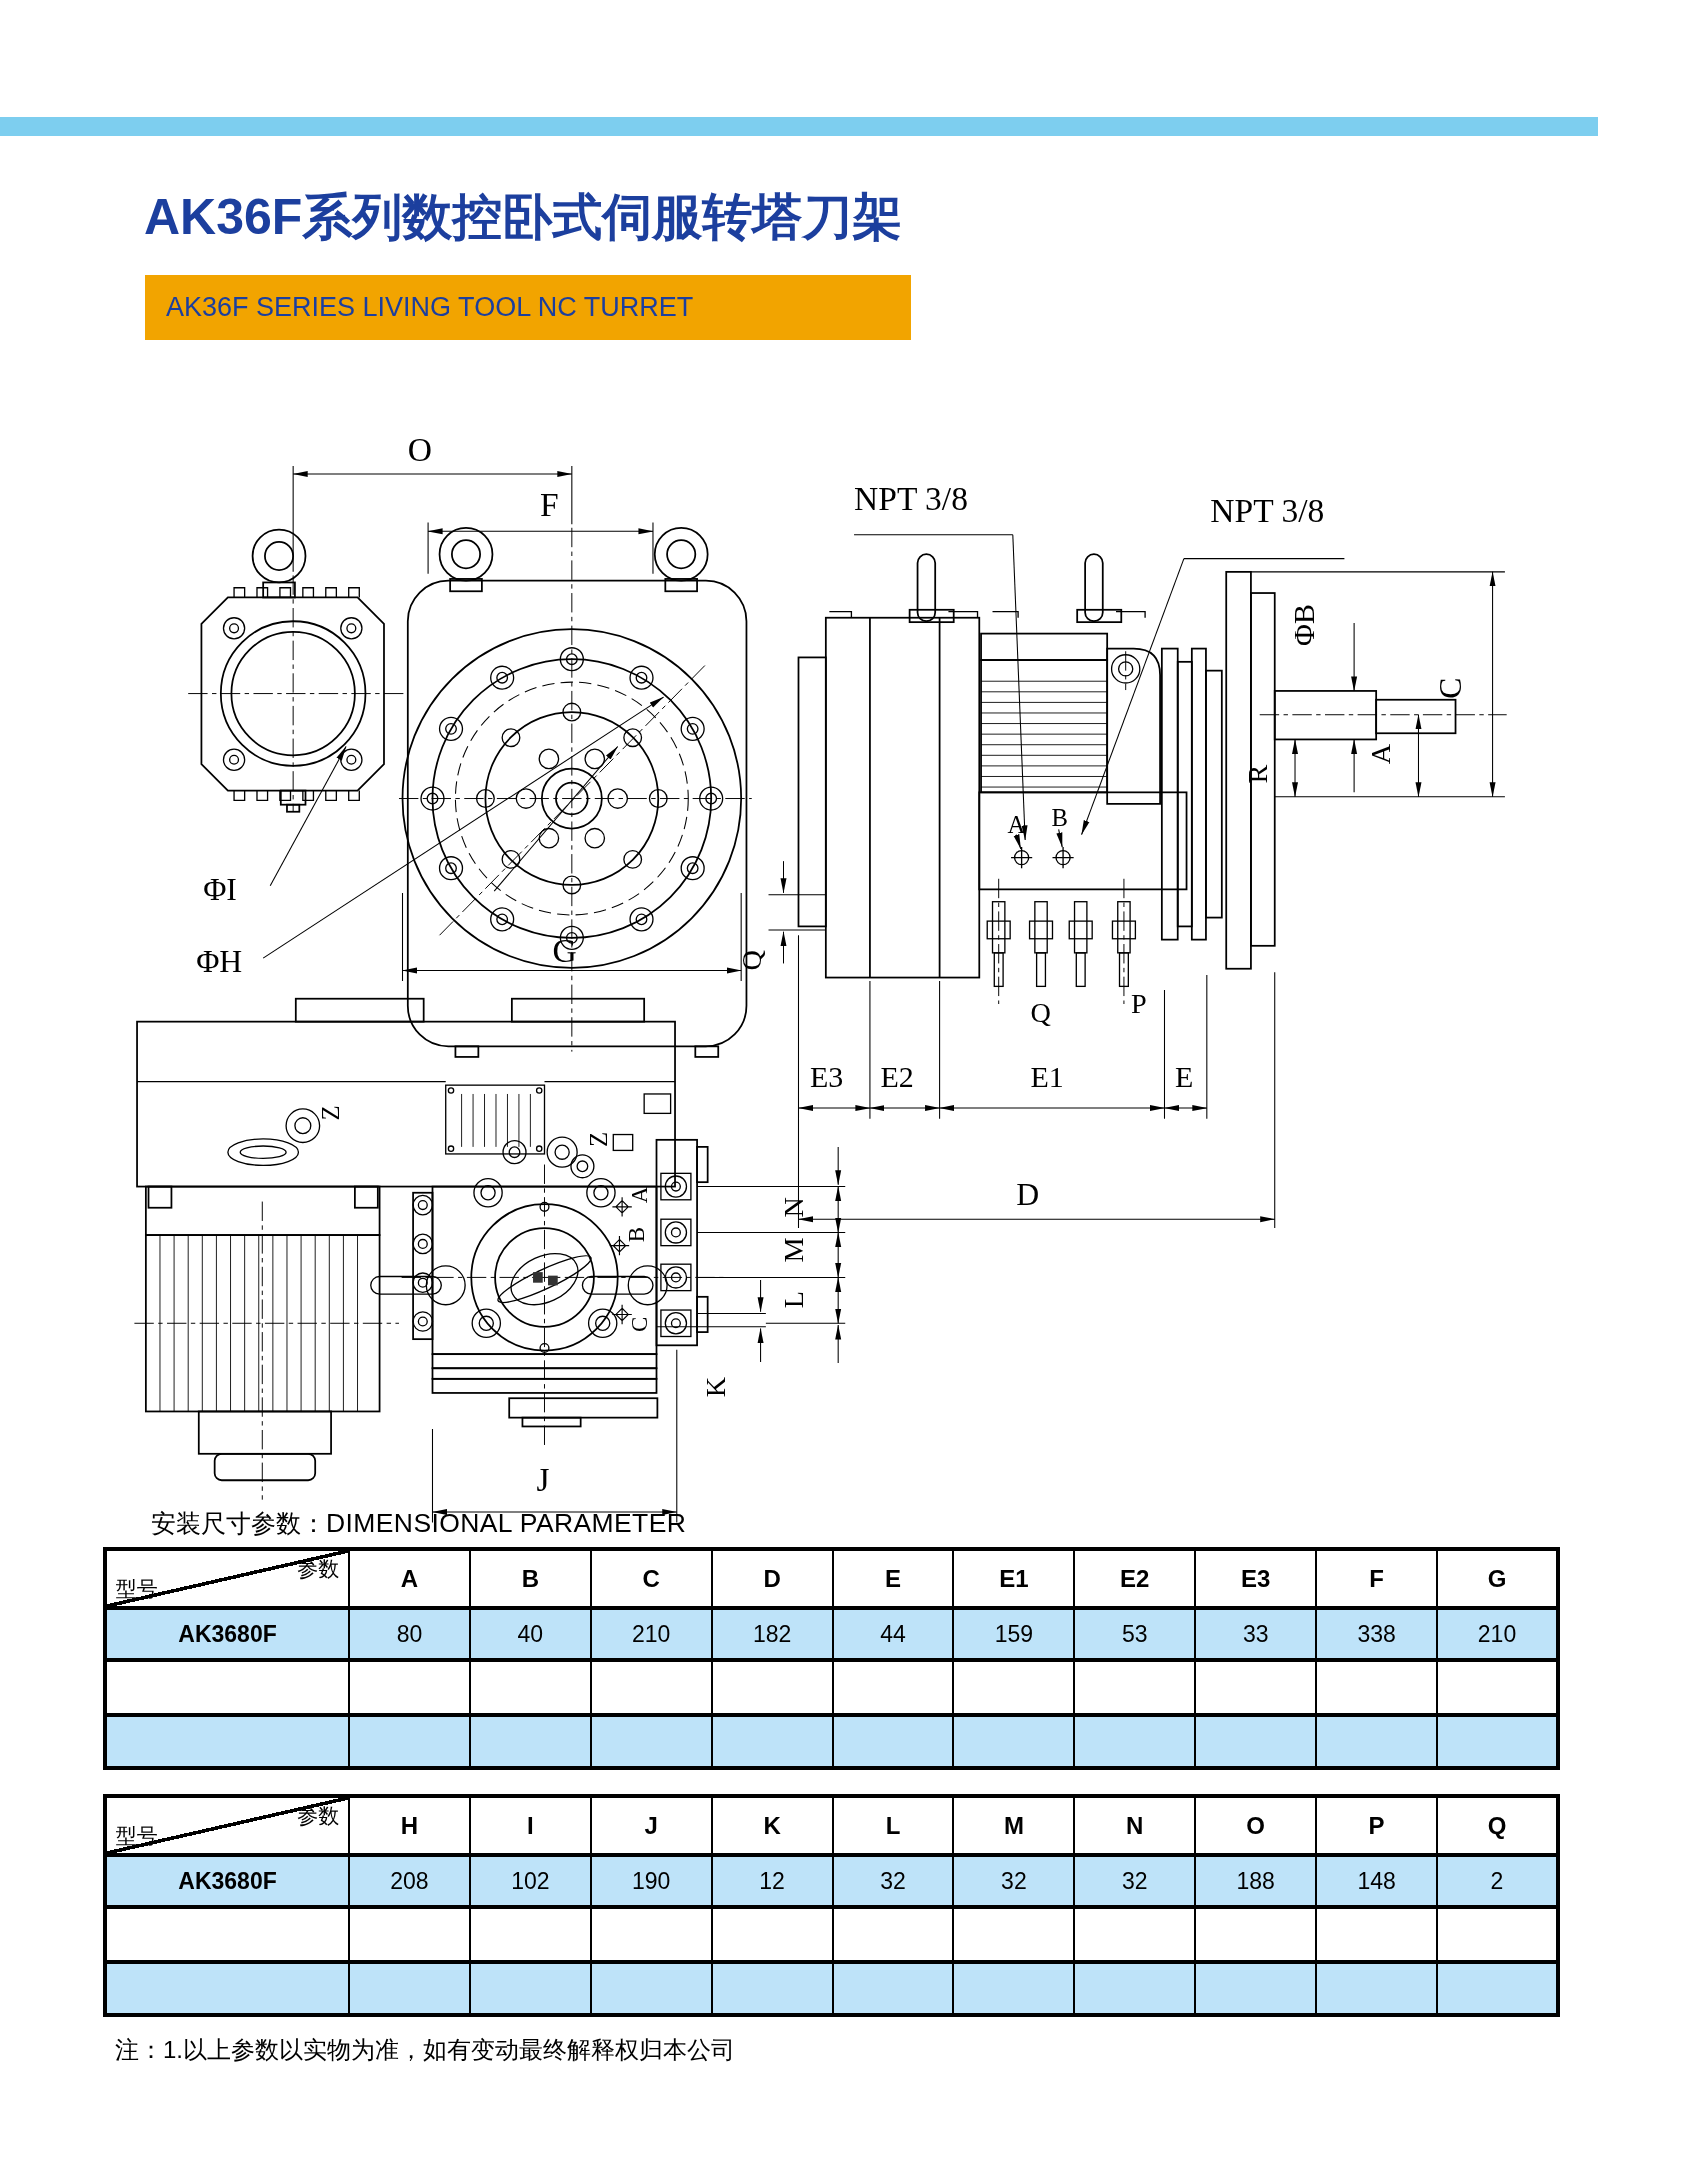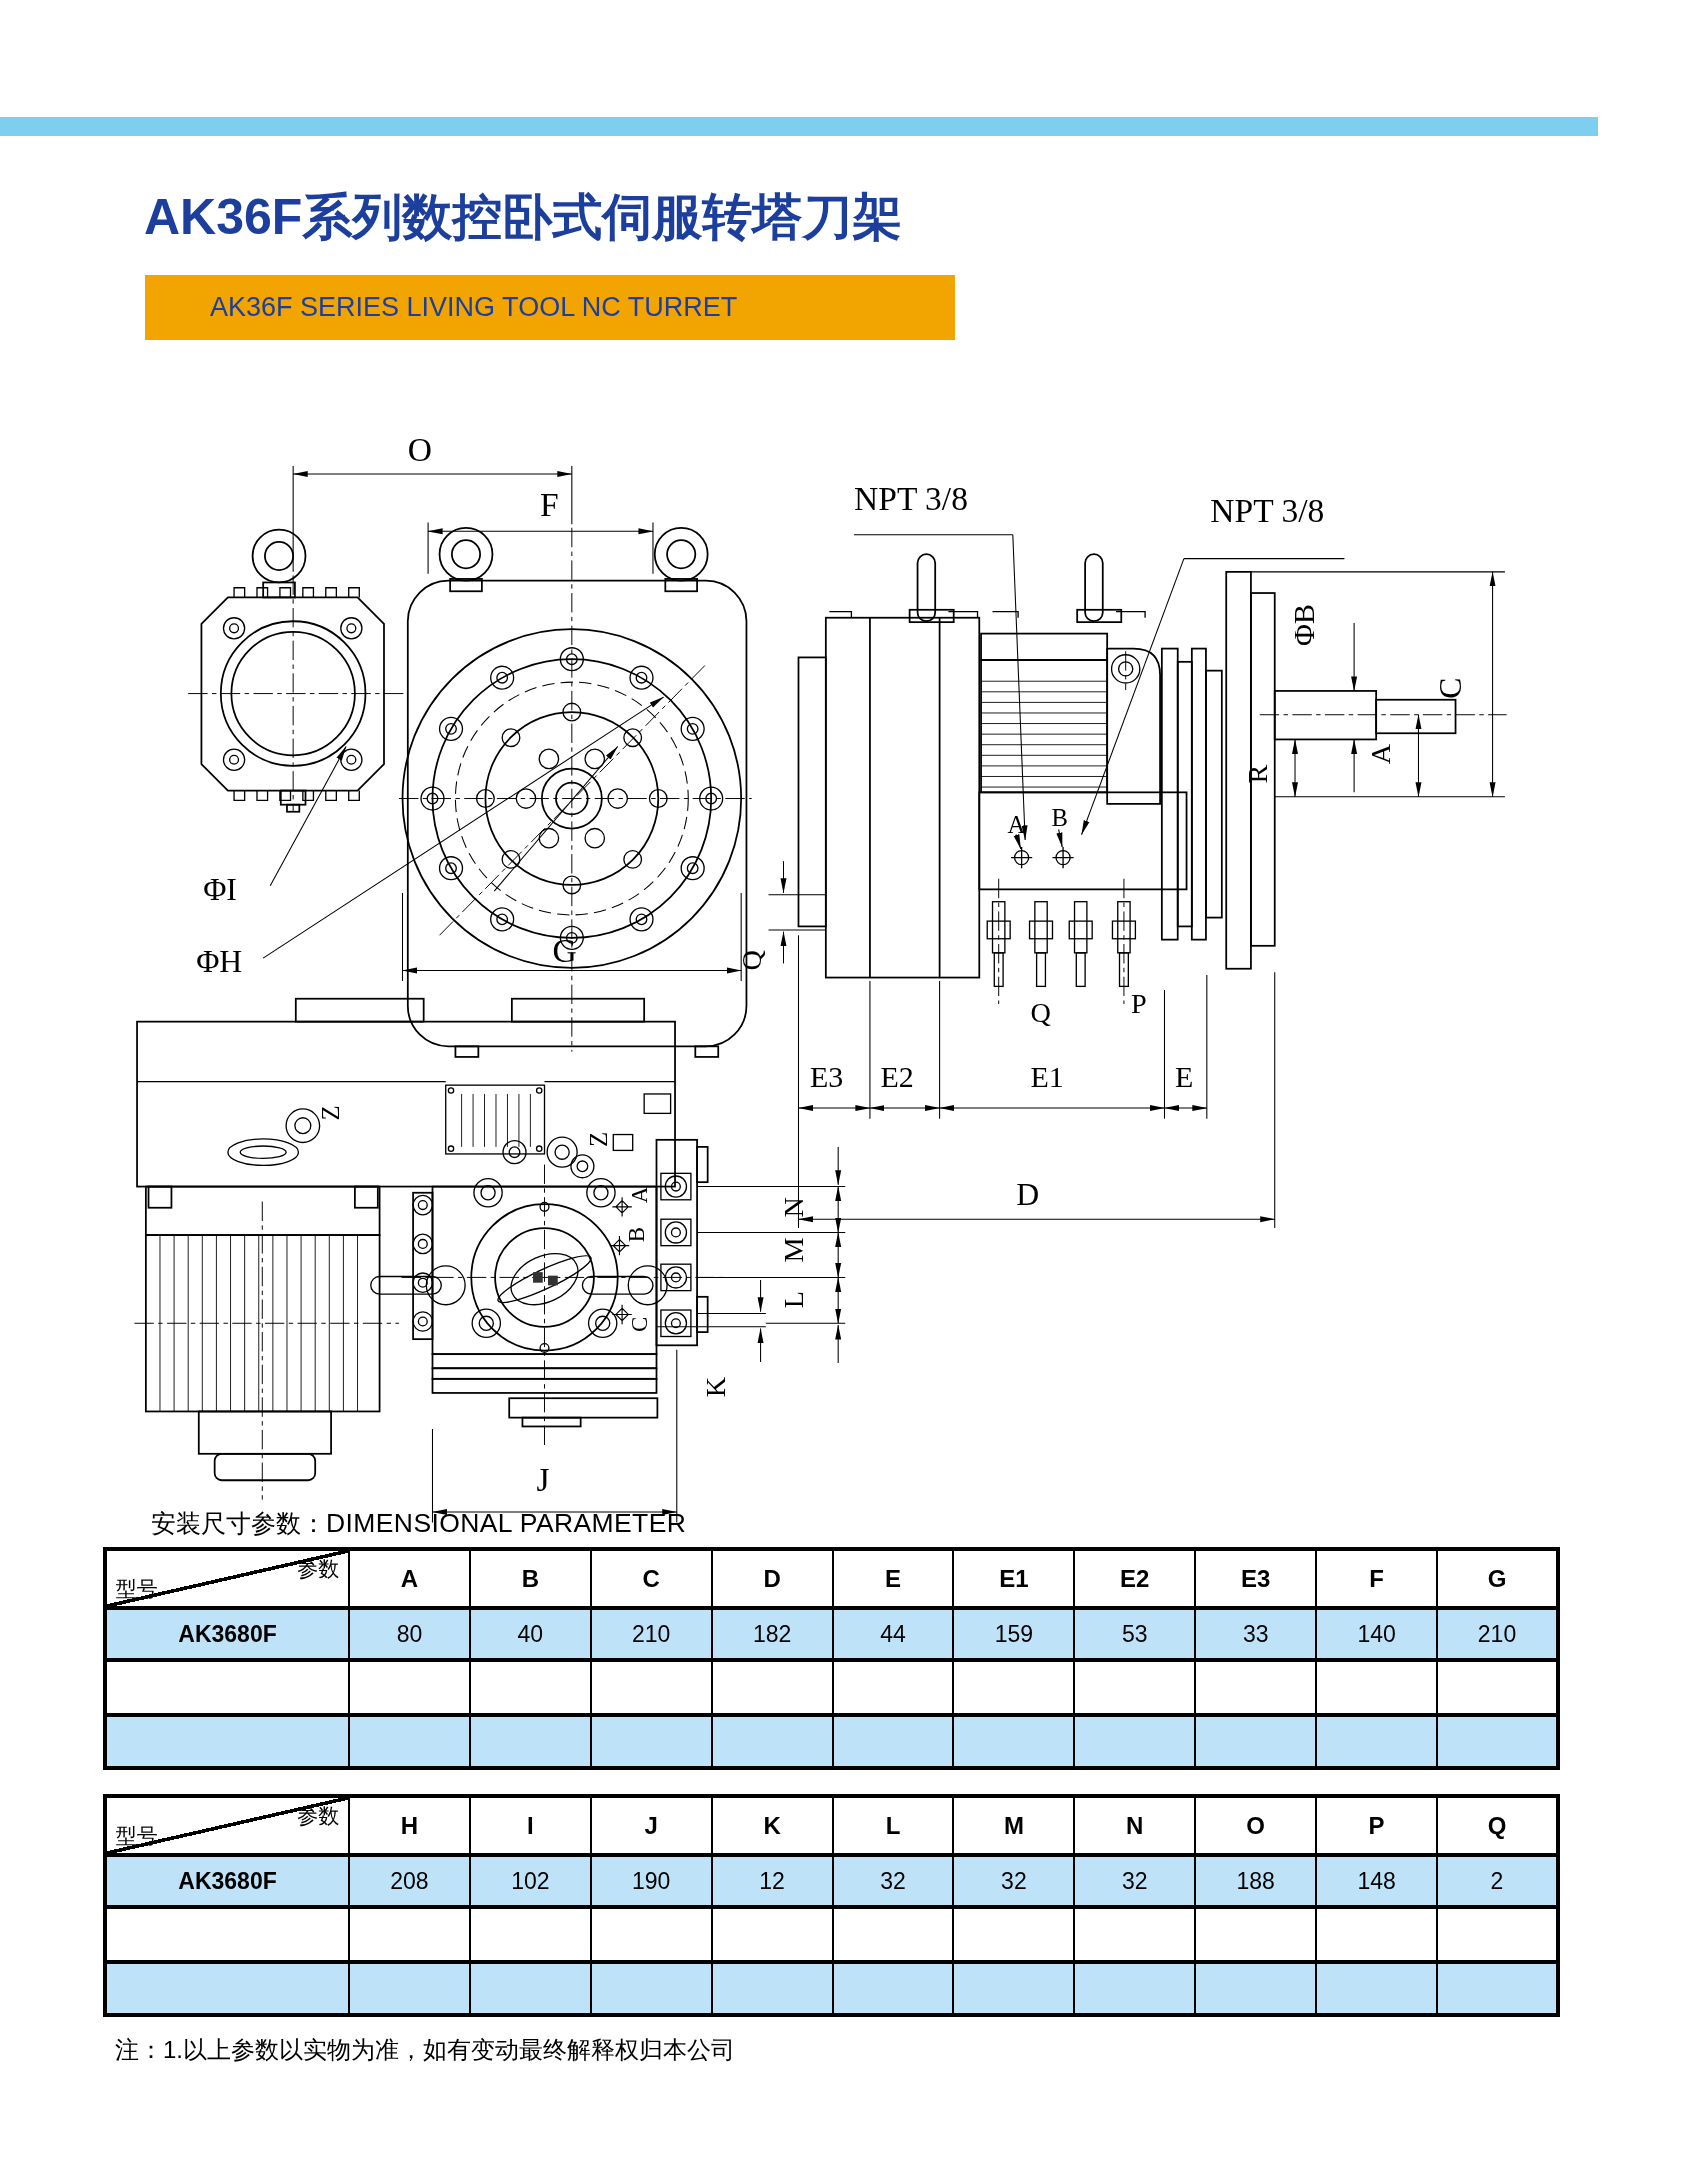--- a/index.html
+++ b/index.html
@@ -1,20 +1,20 @@
 <!DOCTYPE html>
 <html style="font-size:14px"><head>
 <meta charset="utf-8">
 <style>
   html,body{margin:0;padding:0;background:#fff;}
   .page{position:relative;width:1598px;height:2180px;background:#ffffff;overflow:hidden;
         font-family:"Liberation Sans",sans-serif;}
   .topbar{position:absolute;left:0;top:117px;width:1694px;height:18.5px;}
   .title{position:absolute;left:144px;top:184px;font-size:50px;font-weight:bold;letter-spacing:0px;}
-  .banner{position:absolute;left:145px;top:275px;width:766px;height:65px;display:flex;align-items:center;padding-left:44px;}
+  .banner{position:absolute;left:145px;top:275px;width:766px;height:65px;display:flex;align-items:center;}
   .banner span{padding-left:21px;font-size:27px;font-weight:normal;}
   .dwg-title{position:absolute;left:565px;top:416px;width:573px;text-align:center;font-size:29px;}
   .dwg{position:absolute;left:115px;top:406px;}
   .dwg svg{display:block;}
   .dwg text{font-family:"Liberation Serif","DejaVu Serif",serif;fill:#000;stroke:none;}
   .sec-head{position:absolute;left:144px;top:1507px;font-size:25.6px;color:#000;margin-left:7px;}
   .sec-head .zh{font-size:25px;}
   .sec-head .en{font-size:26.5px;letter-spacing:0.4px;}
   table.param{position:absolute;left:103px;border-collapse:collapse;table-layout:fixed;width:1457px;background:#fff;}
   table.param{border:4.4px solid #000;}
@@ -449,21 +449,21 @@
     <tr class="r1" style="background:#BEE3F9">
       <td class="model">AK3680F</td>
       <td>80</td>
       <td>40</td>
       <td>210</td>
       <td>182</td>
       <td>44</td>
       <td>159</td>
       <td>53</td>
       <td>33</td>
-      <td>140</td>
+      <td>338</td>
       <td>210</td>
     </tr>
     <tr class="r2">
       <td></td>
           <td></td>
           <td></td>
           <td></td>
           <td></td>
           <td></td>
           <td></td>

